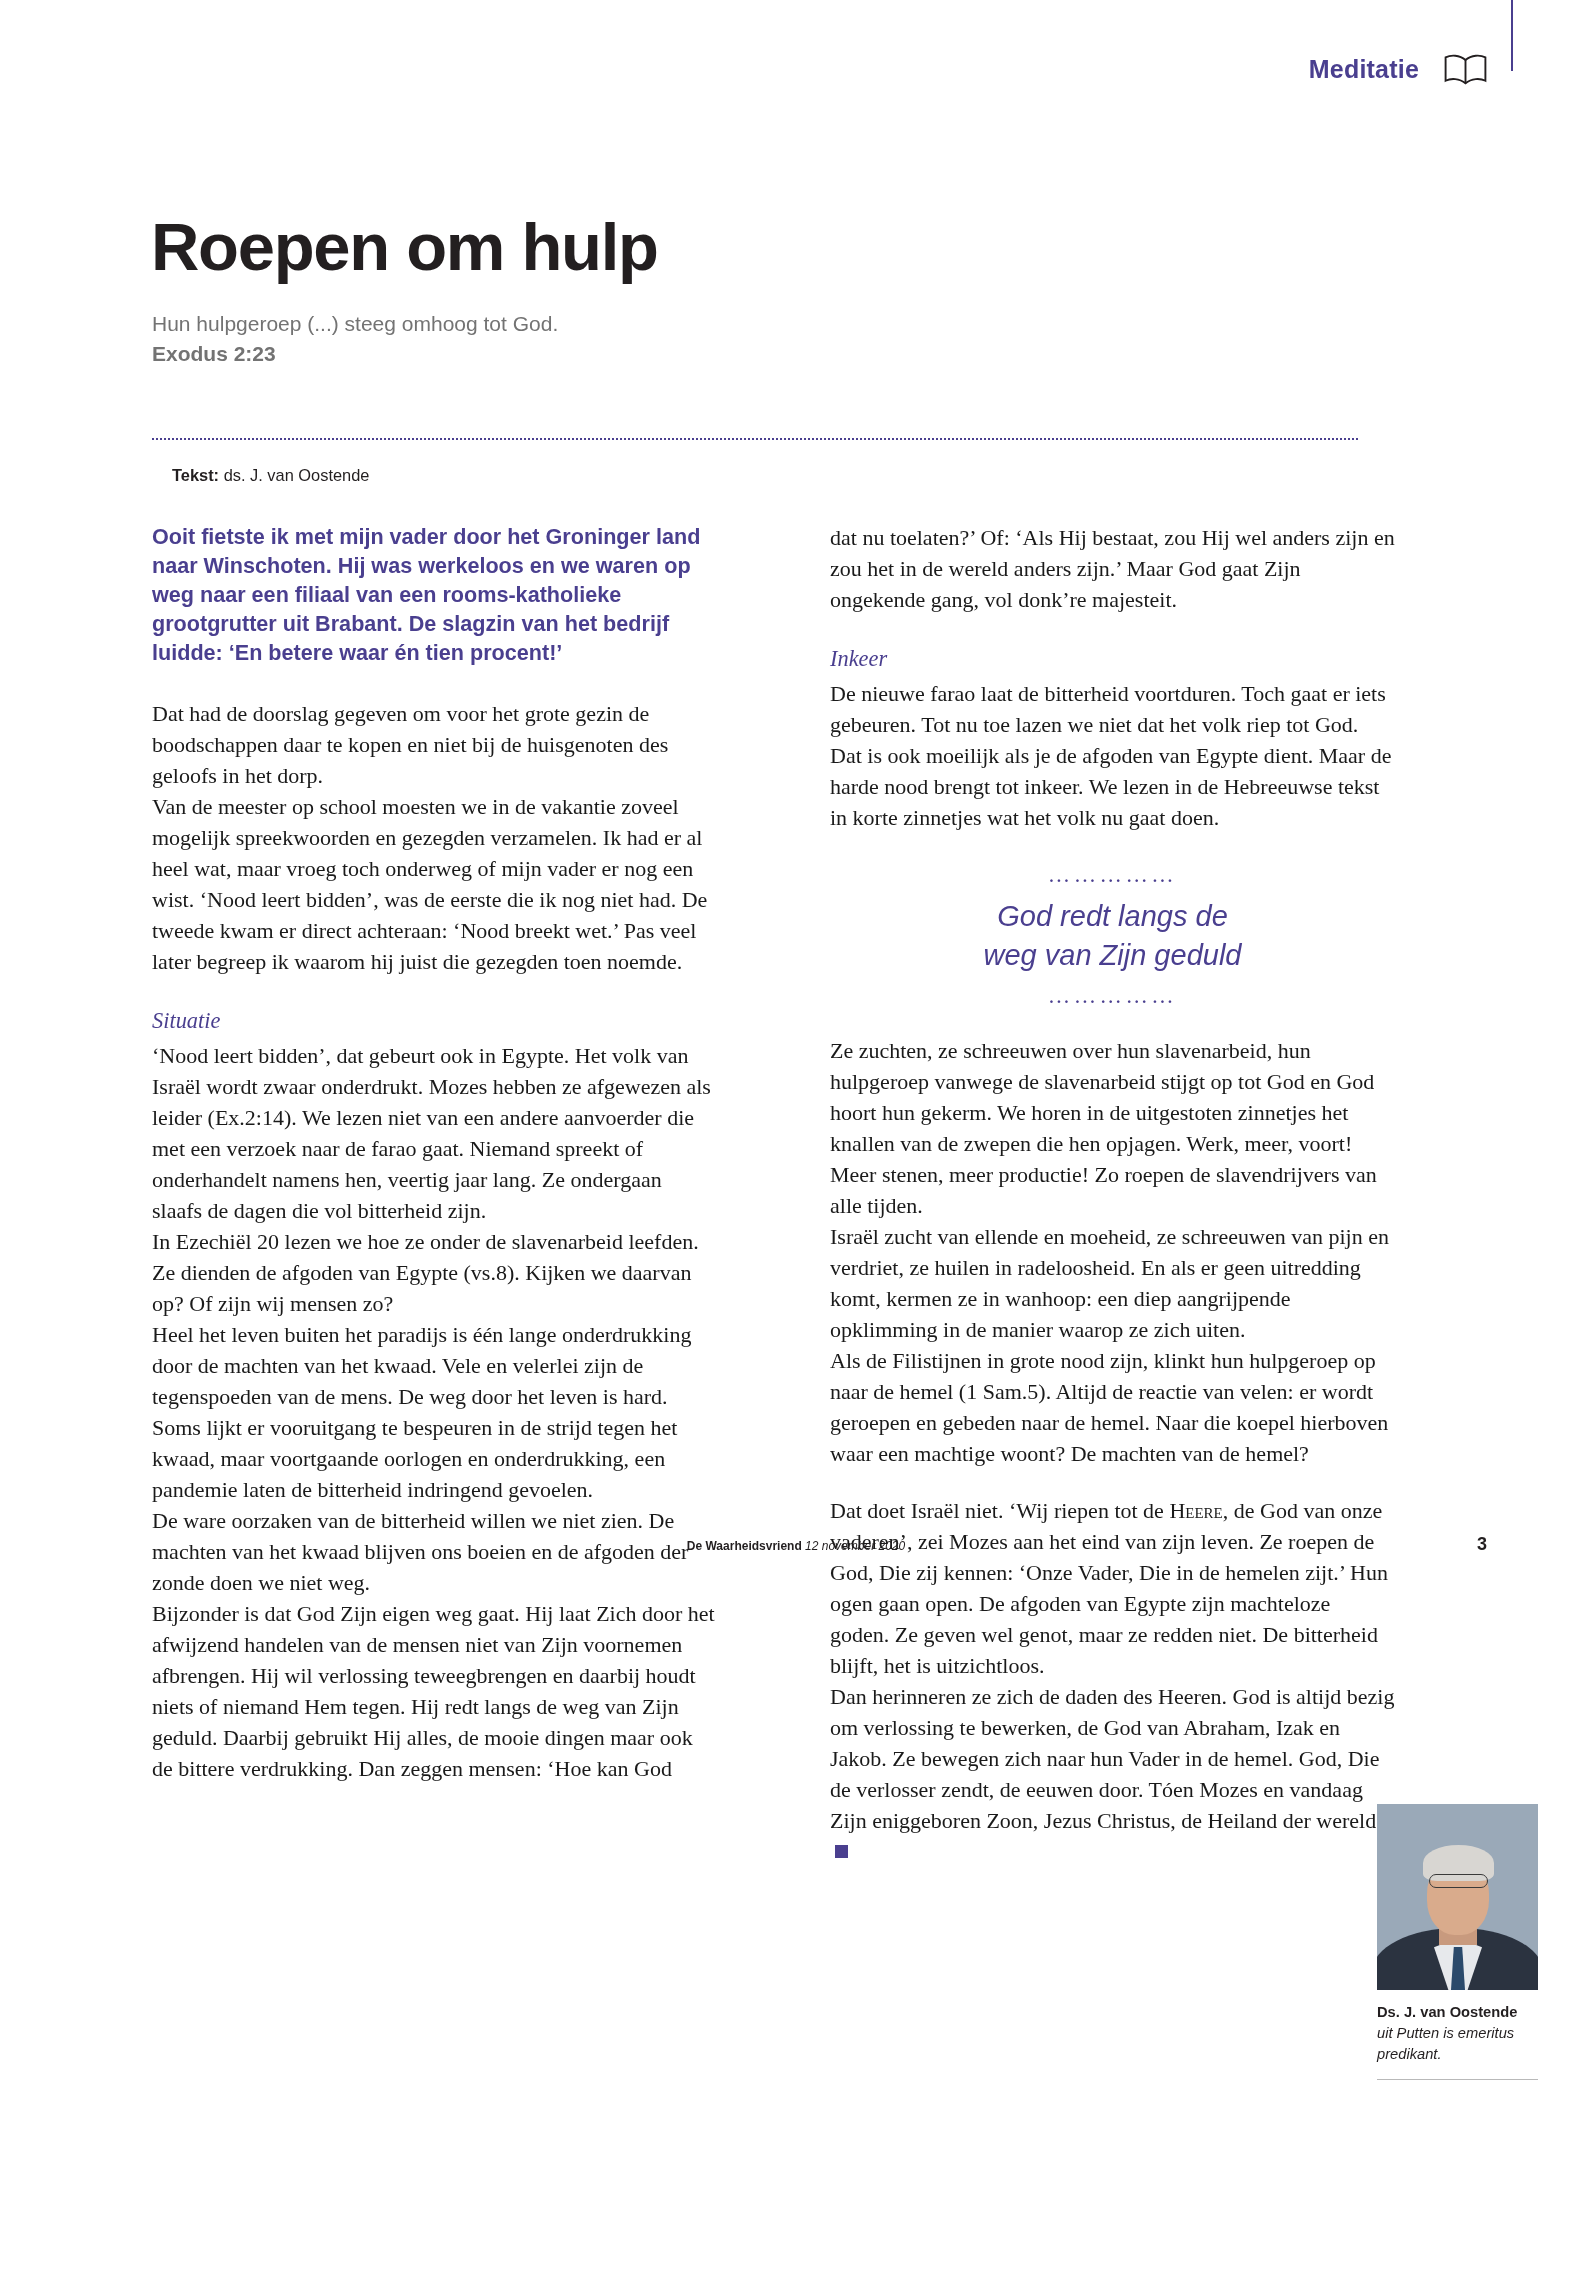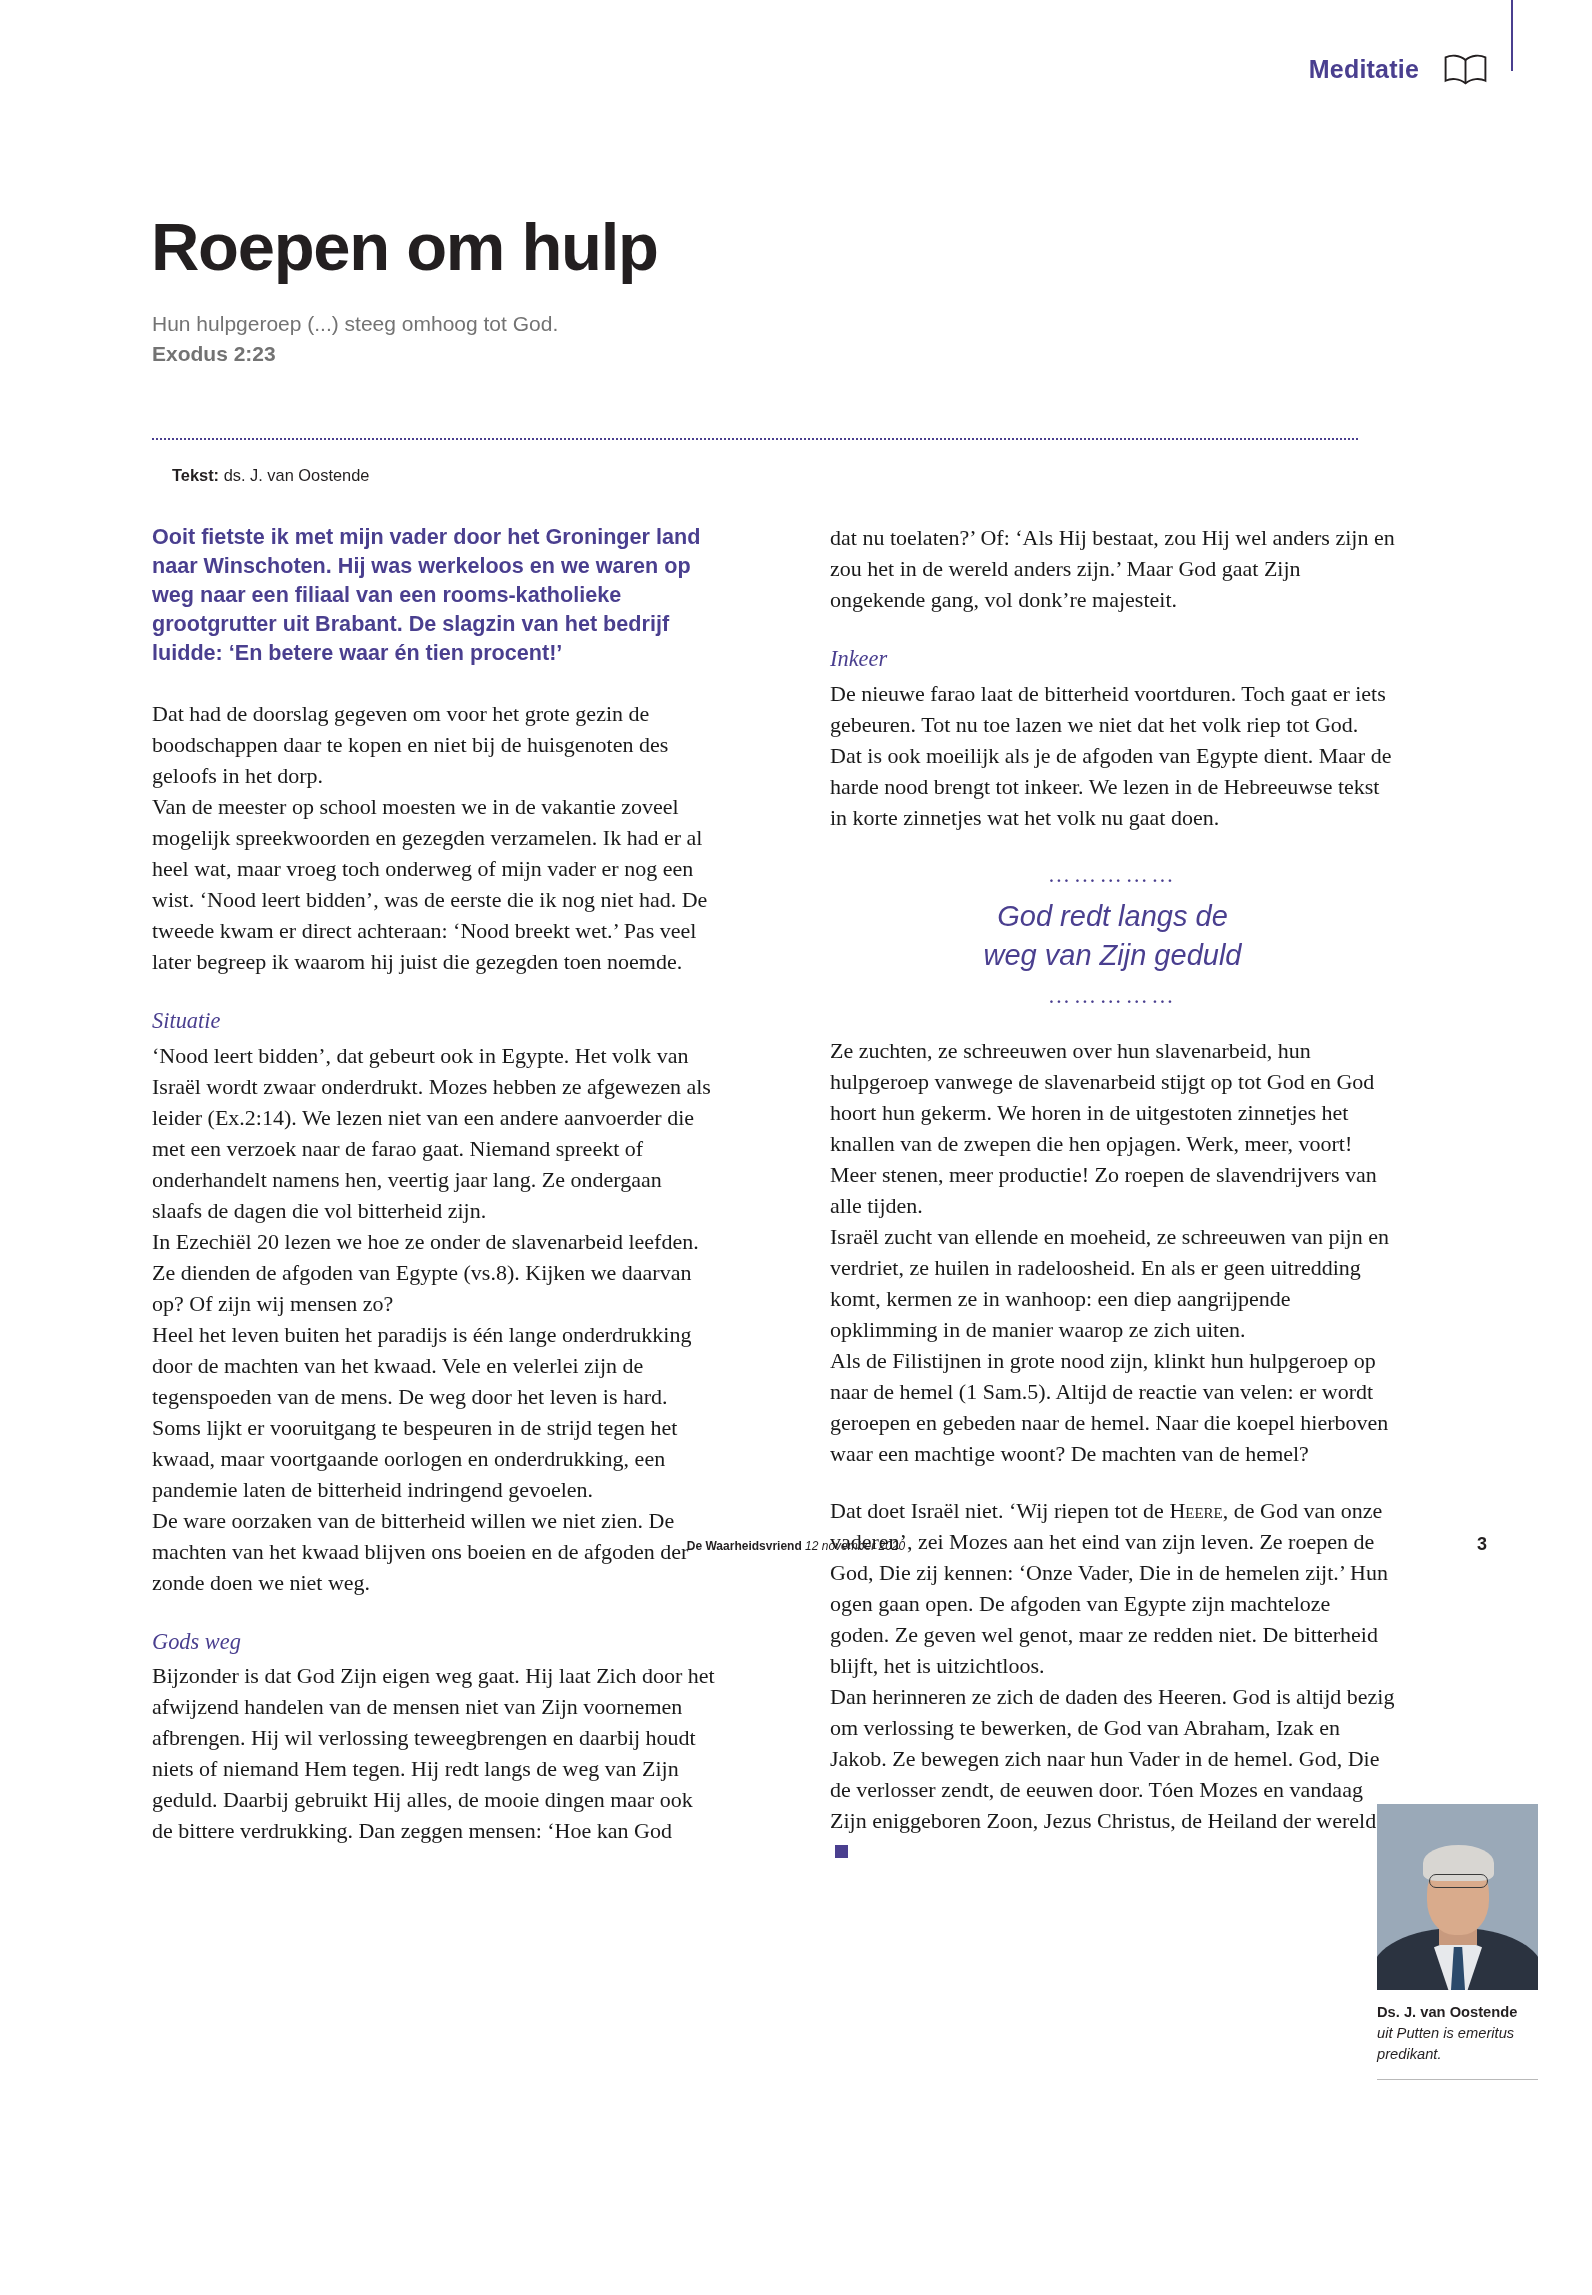--- a/index.html
+++ b/index.html
@@ -291,21 +291,20 @@
 
     <p class="body">Dat had de doorslag gegeven om voor het grote gezin de boodschappen daar te kopen en niet bij de huisgenoten des geloofs in het dorp.</p>
     <p class="body">Van de meester op school moesten we in de vakantie zoveel mogelijk spreekwoorden en gezegden verzamelen. Ik had er al heel wat, maar vroeg toch onderweg of mijn vader er nog een wist. ‘Nood leert bidden’, was de eerste die ik nog niet had. De tweede kwam er direct achteraan: ‘Nood breekt wet.’ Pas veel later begreep ik waarom hij juist die gezegden toen noemde.</p>
 
     <h3 class="subhead">Situatie</h3>
     <p class="body">‘Nood leert bidden’, dat gebeurt ook in Egypte. Het volk van Israël wordt zwaar onderdrukt. Mozes hebben ze afgewezen als leider (Ex.2:14). We lezen niet van een andere aanvoerder die met een verzoek naar de farao gaat. Niemand spreekt of onderhandelt namens hen, veertig jaar lang. Ze ondergaan slaafs de dagen die vol bitterheid zijn.</p>
     <p class="body">In Ezechiël 20 lezen we hoe ze onder de slavenarbeid leefden. Ze dienden de afgoden van Egypte (vs.8). Kijken we daarvan op? Of zijn wij mensen zo?</p>
     <p class="body">Heel het leven buiten het paradijs is één lange onderdrukking door de machten van het kwaad. Vele en velerlei zijn de tegenspoeden van de mens. De weg door het leven is hard. Soms lijkt er vooruitgang te bespeuren in de strijd tegen het kwaad, maar voortgaande oorlogen en onderdrukking, een pandemie laten de bitterheid indringend gevoelen.</p>
     <p class="body">De ware oorzaken van de bitterheid willen we niet zien. De machten van het kwaad blijven ons boeien en de afgoden der zonde doen we niet weg.</p>
 
-    <h3 class="subhead">Gods weg</h3>
     <p class="body">Bijzonder is dat God Zijn eigen weg gaat. Hij laat Zich door het afwijzend handelen van de mensen niet van Zijn voornemen afbrengen. Hij wil verlossing teweegbrengen en daarbij houdt niets of niemand Hem tegen. Hij redt langs de weg van Zijn geduld. Daarbij gebruikt Hij alles, de mooie dingen maar ook de bittere verdrukking. Dan zeggen mensen: ‘Hoe kan God</p>
   </div>
 
   <div class="col col-right">
     <p class="body">dat nu toelaten?’ Of: ‘Als Hij bestaat, zou Hij wel anders zijn en zou het in de wereld anders zijn.’ Maar God gaat Zijn ongekende gang, vol donk’re majesteit.</p>
 
     <h3 class="subhead">Inkeer</h3>
     <p class="body">De nieuwe farao laat de bitterheid voortduren. Toch gaat er iets gebeuren. Tot nu toe lazen we niet dat het volk riep tot God. Dat is ook moeilijk als je de afgoden van Egypte dient. Maar de harde nood brengt tot inkeer. We lezen in de Hebreeuwse tekst in korte zinnetjes wat het volk nu gaat doen.</p>
 
     <div class="pullquote">

